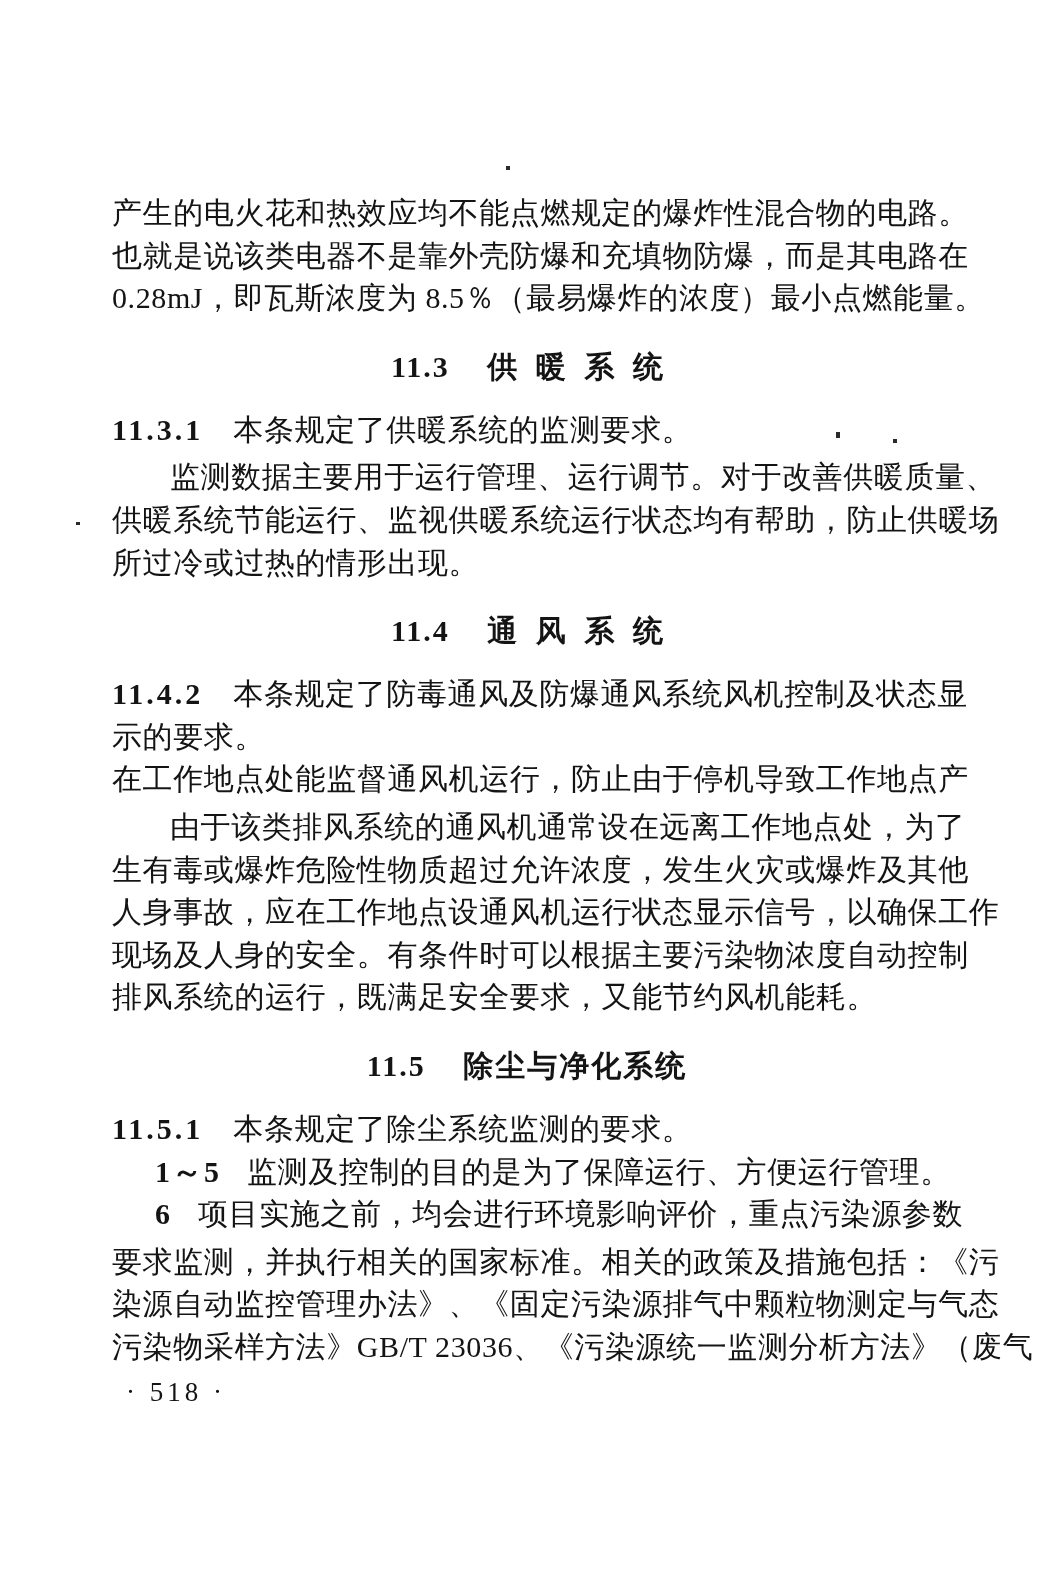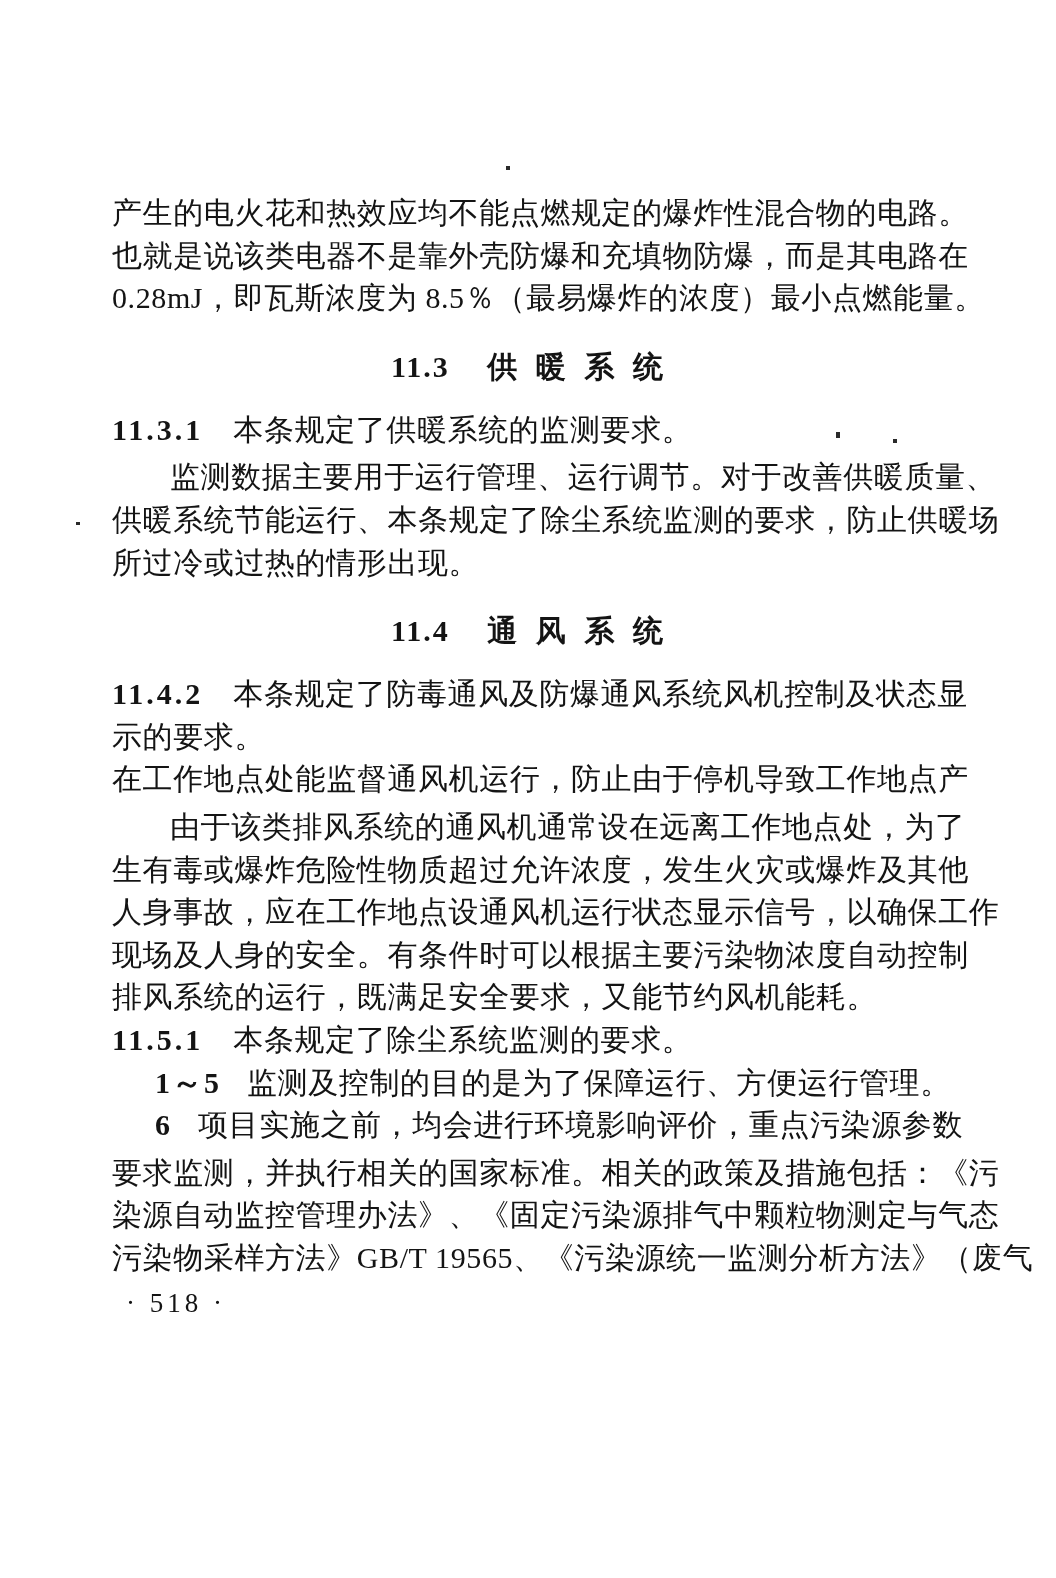--- a/index.html
+++ b/index.html
@@ -98,54 +98,58 @@
     <h2 class="heading">
       <span class="hnum">11.3</span>
       <span class="htitle spread">供暖系统</span>
     </h2>
 
     <div class="line">
       <span class="cnum">11.3.1</span><span>本条规定了供暖系统的监测要求。</span>
     </div>
 
     <div class="line indent m5">监测数据主要用于运行管理、运行调节。对于改善供暖质量、</div>
-    <div class="line">供暖系统节能运行、本条规定了除尘系统监测的要求，防止供暖场</div>
+    <div class="line">供暖系统节能运行、监视供暖系统运行状态均有帮助，防止供暖场</div>
     <div class="line">所过冷或过热的情形出现。</div>
 
     <h2 class="heading">
       <span class="hnum">11.4</span>
       <span class="htitle spread">通风系统</span>
     </h2>
 
 
     <div class="line">
       <span class="cnum">11.4.2</span><span>本条规定了防毒通风及防爆通风系统风机控制及状态显</span>
     </div>
     <div class="line">示的要求。</div>
 
     <div class="line">在工作地点处能监督通风机运行，防止由于停机导致工作地点产</div>
     <div class="line indent m5">由于该类排风系统的通风机通常设在远离工作地点处，为了</div>
     <div class="line">生有毒或爆炸危险性物质超过允许浓度，发生火灾或爆炸及其他</div>
     <div class="line">人身事故，应在工作地点设通风机运行状态显示信号，以确保工作</div>
     <div class="line">现场及人身的安全。有条件时可以根据主要污染物浓度自动控制</div>
     <div class="line">排风系统的运行，既满足安全要求，又能节约风机能耗。</div>
 
+    <h2 class="heading">
+      <span class="hnum">11.5</span>
+      <span class="htitle">除尘与净化系统</span>
+    </h2>
 
     <div class="line">
       <span class="cnum">11.5.1</span><span>本条规定了除尘系统监测的要求。</span>
     </div>
 
     <div class="line indent-sm">
       <span class="inum">1～5</span><span>监测及控制的目的是为了保障运行、方便运行管理。</span>
     </div>
 
     <div class="line indent-sm">
       <span class="inum">6</span><span>项目实施之前，均会进行环境影响评价，重点污染源参数</span>
     </div>
 
     <div class="line m5">要求监测，并执行相关的国家标准。相关的政策及措施包括：《污</div>
     <div class="line">染源自动监控管理办法》、《固定污染源排气中颗粒物测定与气态</div>
-    <div class="line">污染物采样方法》GB/T 19565、《污染源统一监测分析方法》（废气</div>
+    <div class="line">污染物采样方法》GB/T 23036、《污染源统一监测分析方法》（废气</div>
 
     <div class="pagenum">· 518 ·</div>
 
   </div>
 </div>
 
 </body></html>

